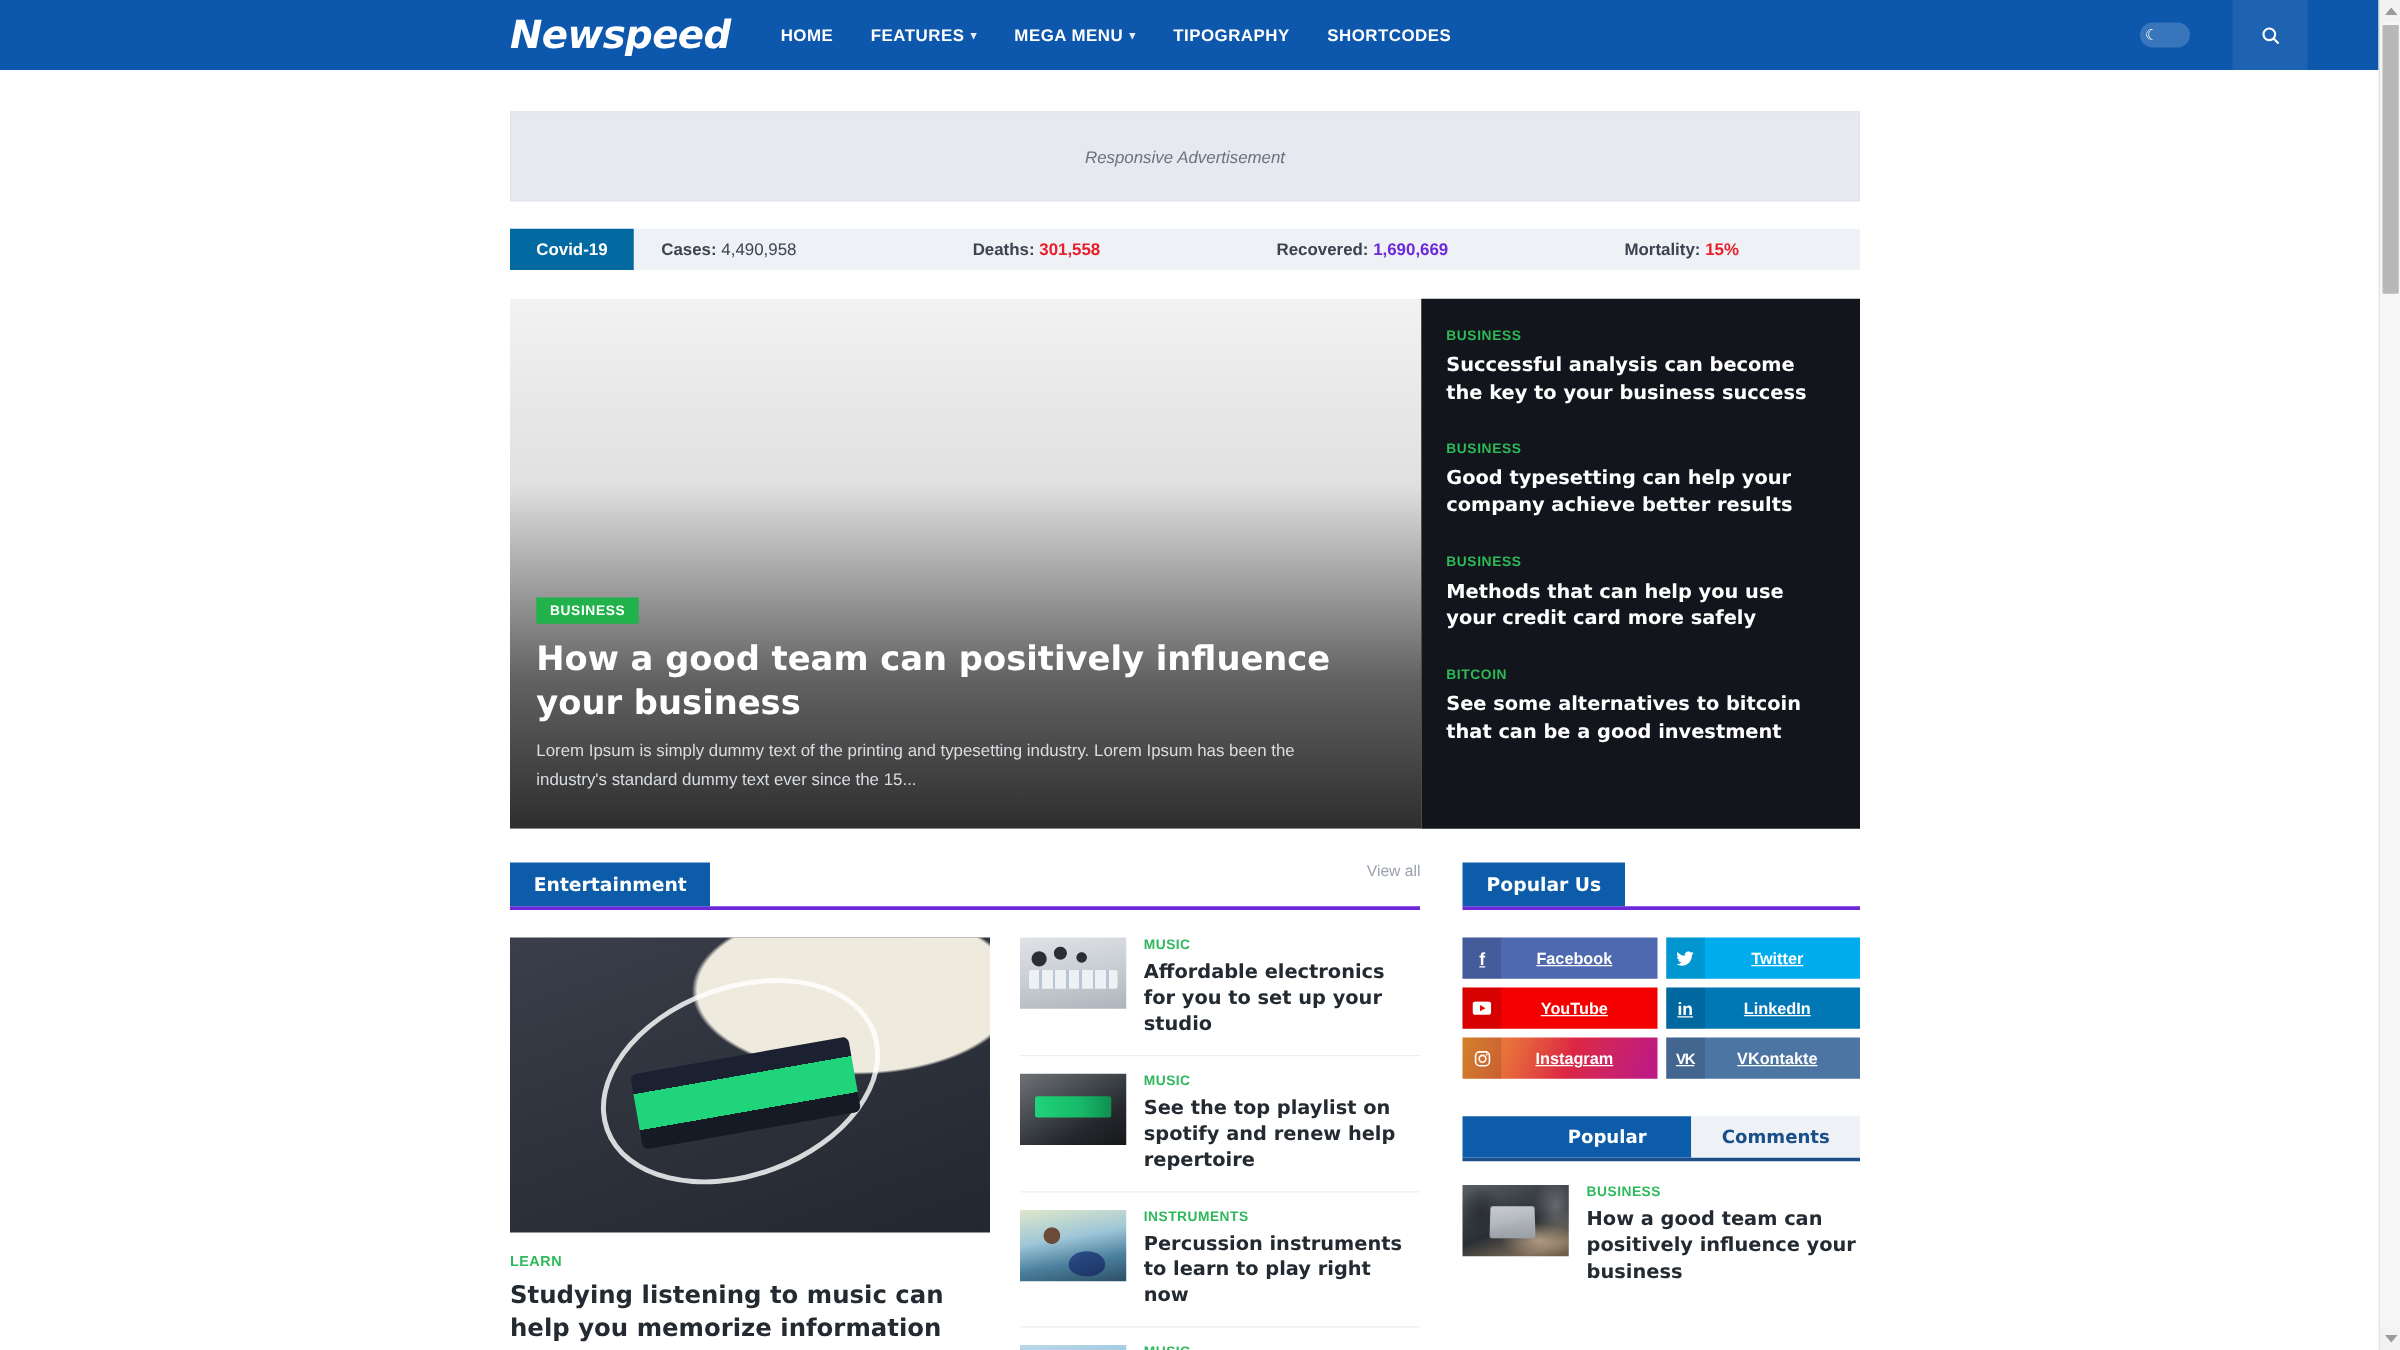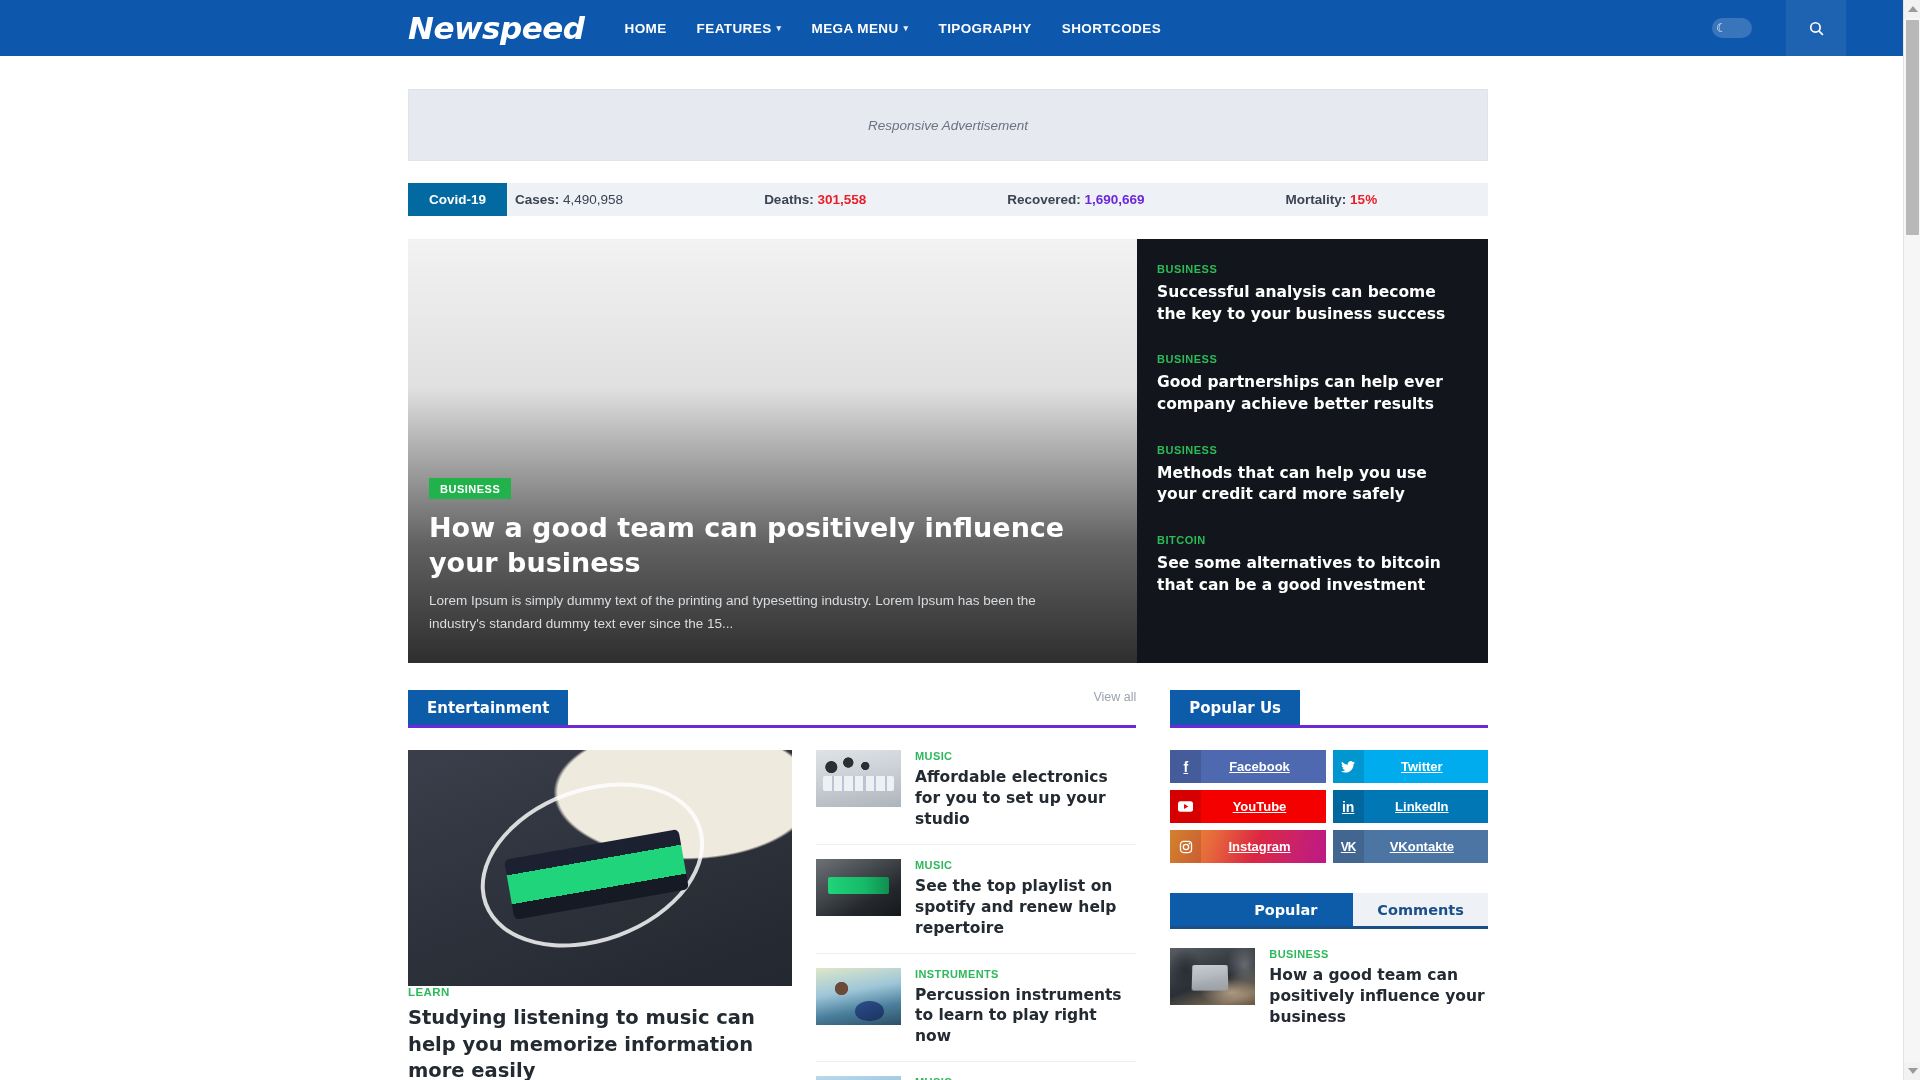--- a/index.html
+++ b/index.html
@@ -63,21 +63,21 @@
     margin-top: 22px; height: 33px; background:#eef1f6; display:flex; align-items:stretch;
   }
   .covid-badge {
     background:#0369a1; color:#fff; font-size:13.5px; font-weight:700;
     display:flex; align-items:center; padding: 0 21px;
   }
   .covid-stats { flex:1; display:flex; align-items:center; }
   .covid-stat { font-size: 13.5px; color:#3b4450; }
   .covid-stat .lbl { font-weight:700; }
   .covid-stat .val { font-weight:700; }
-  .cs-0 { margin-left: 8px; }
+  .cs-0 { margin-left: 22px; }
   .cs-1 { margin-left: 141px; }
   .cs-2 { margin-left: 141px; }
   .cs-3 { margin-left: 141px; }
   .val.cases { color:#3b4450; font-weight:400; }
   .val.deaths { color:#e8202a; }
   .val.recovered { color:#6d28d9; }
   .val.mortality { color:#e8202a; }
 
   
   .hero { margin-top: 23px; display:flex; height: 424px; }
@@ -111,21 +111,21 @@
   .sec-head { display:flex; align-items:flex-start; border-bottom: 3px solid #6d28d9; position:relative; }
   .sec-tab {
     background:#0d5ca9; color:#fff; font-size:15px; font-weight:700;
     padding: 9px 19px 8px; font-family:"DejaVu Sans", sans-serif;
   }
   .sec-viewall { margin-left:auto; font-size: 12.5px; color:#9aa3ad; padding-bottom: 6px; }
 
   .ent-body { display:flex; gap: 24px; margin-top: 22px; }
   .ent-feature { width: 384px; }
   .ent-feature .thumb { width: 384px; height: 236px; }
-  .ent-feature .fcat { color:#2eb85c; font-size:11.5px; font-weight:700; letter-spacing:.4px; }
+  .ent-feature .fcat { color:#2eb85c; font-size:11.5px; font-weight:700; letter-spacing:.4px; margin-top: 18px; }
   .ent-feature .ftitle {
     font-size: 19.5px; font-weight: 800; line-height: 1.36; margin-top: 7px; color:#232a31;
     font-family:"DejaVu Sans", sans-serif;
   }
 
   .ent-list { flex:1; }
   .ent-row { display:flex; gap: 14px; padding-bottom: 14px; margin-bottom: 14px; border-bottom:1px solid #eceef1; }
   .ent-row:last-child { border-bottom:none; }
   .ent-row .thumb { width: 85px; height: 57px; flex:none; }
   .ent-row .rcat { color:#2eb85c; font-size:11px; font-weight:700; letter-spacing:.4px; }
@@ -311,21 +311,21 @@
         </div>
       </article>
 
       <aside class="hero-side">
         <div class="side-item">
           <div class="side-cat">BUSINESS</div>
           <div class="side-title">Successful analysis can become the key to your business success</div>
         </div>
         <div class="side-item">
           <div class="side-cat">BUSINESS</div>
-          <div class="side-title">Good partnerships can help ever company achieve better results</div>
+          <div class="side-title">Good typesetting can help your company achieve better results</div>
         </div>
         <div class="side-item">
           <div class="side-cat">BUSINESS</div>
           <div class="side-title">Methods that can help you use your credit card more safely</div>
         </div>
         <div class="side-item">
           <div class="side-cat">BITCOIN</div>
           <div class="side-title">See some alternatives to bitcoin that can be a good investment</div>
         </div>
       </aside>

